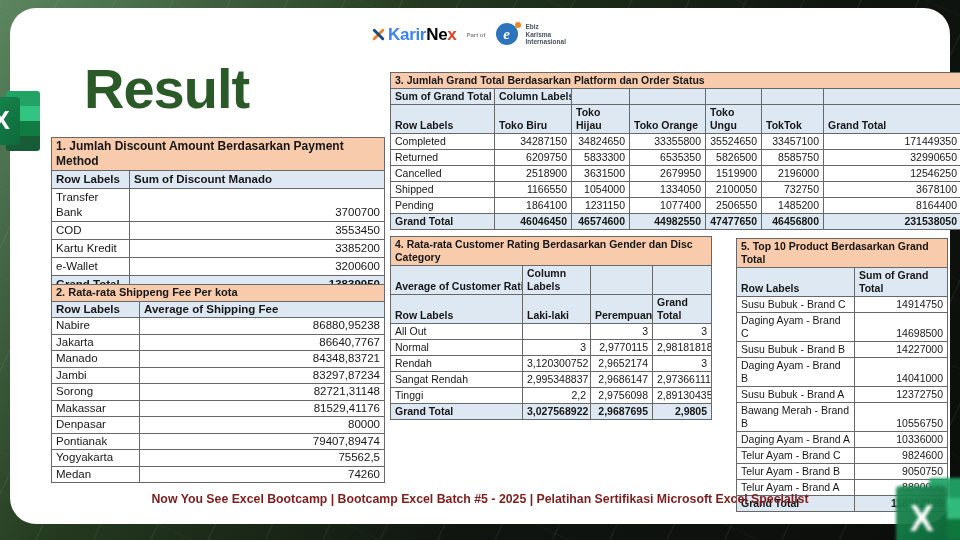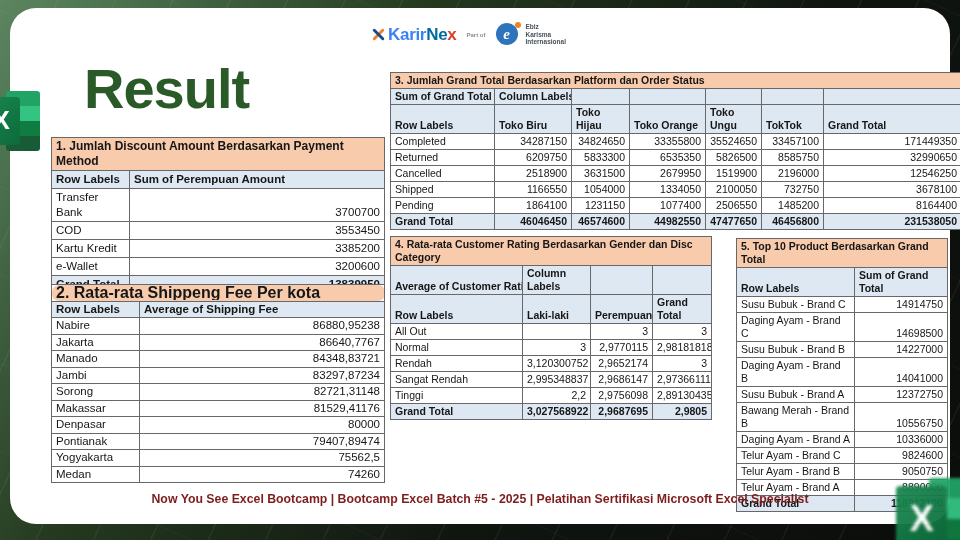--- a/index.html
+++ b/index.html
@@ -18,21 +18,21 @@
     background:#ffffff;border-radius:26px;
   }
   
   .brand-row{position:absolute;left:372px;top:22px;display:flex;align-items:center;gap:10px;z-index:5;}
   .karirnex{display:flex;align-items:center;gap:3px;}
   .kx-mark{position:relative;width:13px;height:15px;}
   .kx-mark i{position:absolute;left:5px;top:0;width:3px;height:15px;border-radius:2px;display:block;}
   .kx-mark i.a{background:#f08223;transform:rotate(45deg);}
   .kx-mark i.b{background:#1b4a86;transform:rotate(-45deg);}
   .kx-text{font-size:17px;font-weight:800;letter-spacing:-0.3px;}
-  .kx-blue{color:#3b82f6;} .kx-orange{color:#0369a1;} .kx-red{color:#d8402a;}
+  .kx-blue{color:#3b82f6;} .kx-orange{color:#000000;} .kx-red{color:#d8402a;}
   .part-of{font-size:6px;color:#8a8a8a;font-weight:600;}
   .ebiz{display:flex;align-items:center;gap:5px;}
   .ebiz-mark{position:relative;width:25px;height:25px;}
   .ebiz-circle{position:absolute;left:0;top:1px;width:22px;height:22px;border-radius:50%;
     background:#2e74bc;color:#fff;display:flex;align-items:center;justify-content:center;
     font-family:"Liberation Serif",serif;font-style:italic;font-weight:700;font-size:15px;}
   .ebiz-dot{position:absolute;right:0;top:0;width:6px;height:6px;border-radius:50%;background:#f08223;}
   .ebiz-text{font-size:6.5px;line-height:7.5px;color:#47525c;font-weight:700;}
   
   .headline{position:absolute;left:84px;top:56px;font-size:56px;font-weight:800;
@@ -46,21 +46,21 @@
   .pivot .title-row td{background:#f8cbad;font-weight:700;vertical-align:middle;}
   .pivot .hdr td{background:#dee8f3;font-weight:700;}
   .pivot .gt td{background:#dee8f3;font-weight:700;}
   .pivot .num{text-align:right;}
   .pivot .nowrap{white-space:nowrap;}
   
   #t1{left:51px;top:137px;width:334px;font-size:11.5px;line-height:15px;}
   #t1 .title-row td{font-size:12px;}
   
   #t2{left:51px;top:284px;width:334px;font-size:11.5px;line-height:13.5px;}
-  #t2 .title-row td{font-size:16px;border-radius:7px;}
+  #t2 .title-row td{font-size:11px;}
   #t2 td{padding:1px 4px;}
   
   #t3{left:390px;top:72px;width:572px;font-size:10.5px;line-height:13px;}
   
   #t4{left:390px;top:236px;width:322px;font-size:10.5px;line-height:13px;}
   
   #t5{left:719px;top:238px;width:212px;font-size:10.5px;line-height:13px;margin-left:17px;}
   
   .xl-icon{position:absolute;z-index:8;}
   .xl-panes{position:absolute;left:42%;top:4%;right:0;bottom:4%;display:flex;flex-direction:column;
@@ -111,21 +111,21 @@
   <colgroup>
       <col style="width:78px">
       <col>
     </colgroup>
   <tbody>
     <tr class="title-row">
         <td colspan="2">1. Jumlah Discount Amount Berdasarkan Payment Method</td>
       </tr>
     <tr class="hdr">
       <td>Row Labels</td>
-      <td>Sum of Perempuan Amount</td>
+      <td>Sum of Discount Manado</td>
     </tr>
   </tbody>
   <tbody>
 
       <tr>
         <td>Transfer Bank</td>
         <td class="num">3700700</td>
       </tr>
 
       <tr>

